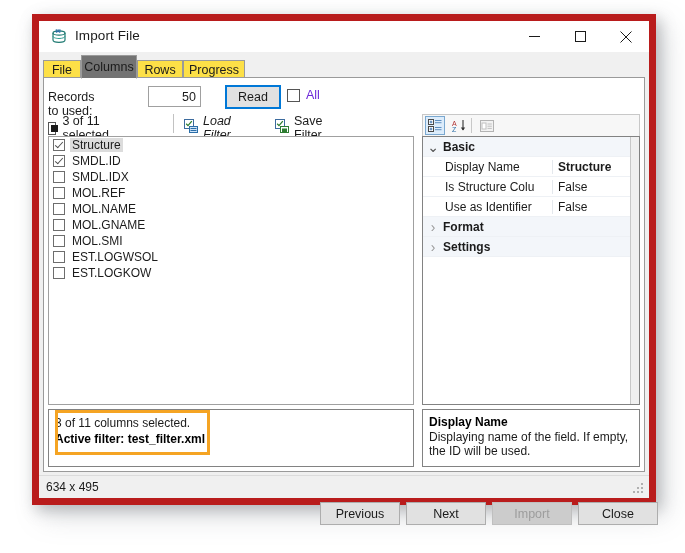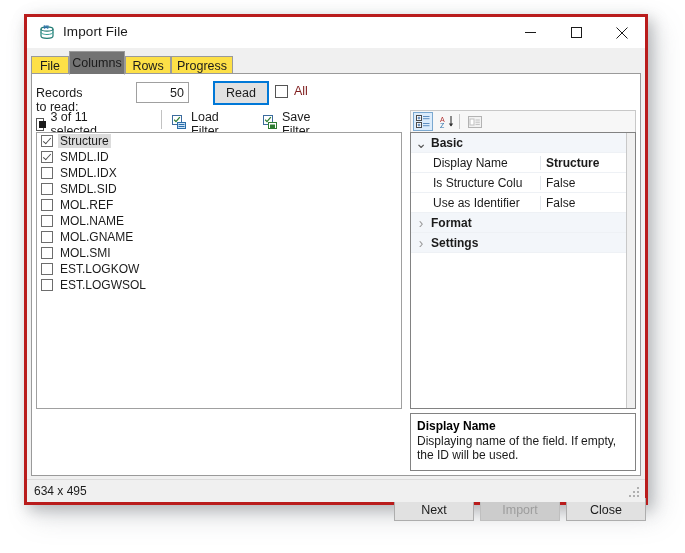--- a/index.html
+++ b/index.html
@@ -6,24 +6,24 @@
     margin: 0; padding: 0;
     width: 685px; height: 553px;
     background: #ffffff;
     font-family: "Liberation Sans", sans-serif;
     overflow: hidden;
   }
   #root { position: relative; width: 685px; height: 553px; background: #fff; }
 
   
   .window {
-    position: absolute; left: 24px; top: 14px;
+    position: absolute; left: 32px; top: 14px;
     width: 624px; height: 491px;
     background: #f0f0f0;
-    border: 3px solid #b91c1c;
+    border: 7px solid #b91c1c;
     box-sizing: border-box;
     box-shadow: 4px 5px 14px rgba(100,105,110,0.40), 10px 12px 26px rgba(120,125,130,0.22);
     padding-left: 9px;
   }
 
   
   .titlebar {
     position: absolute; left: 0; top: 0; right: 0; height: 32px;
     background: #ffffff;
   }
@@ -97,21 +97,21 @@
   }
   .all-chk { position: absolute; left: 239px; top: 2px; display: flex; align-items: center; }
   .cbox {
     width: 13px; height: 13px; border: 1px solid #555; background: #fff;
     box-sizing: border-box; display: inline-block; position: relative;
   }
   .cbox.indet::after {
     content: ""; position: absolute; left: 2px; top: 2px;
     width: 7px; height: 7px; background: #1b1b1b;
   }
-  .all-label { margin-left: 6px; font-size: 12.5px; color:#7f1d1d; }
+  .all-label { margin-left: 6px; font-size: 12.5px; color:#6d28d9; }
 
   
   .coltoolbar { position: absolute; left: 4px; top: 36px; height: 20px; }
   .sel-count { position: absolute; left: 0; top: 0; display: flex; align-items: center; }
   .sel-count .txt { margin-left: 6px; font-size: 12.5px; color: #1b1b1b; }
   .tb-sep { position: absolute; left: 125px; top: 0px; width: 1px; height: 19px; background: #c2c2c2; }
   .tbitem { position: absolute; top: 0; display: flex; align-items: center; }
   .tbitem .txt { margin-left: 4px; font-size: 12.5px; color: #1b1b1b; }
 
   
@@ -244,36 +244,36 @@
         <div class="tabstrip-line"></div>
         <div class="tab" style="left:0px;   width:38px;">File</div>
         <div class="tab active" style="left:38px;  width:56px;">Columns</div>
         <div class="tab" style="left:94px;  width:46px;">Rows</div>
         <div class="tab" style="left:140px; width:62px;">Progress</div>
       </div>
 
       <div class="tabpage">
 
         <div class="records-row">
-          <span class="lbl records-label">Records to read:</span>
+          <span class="lbl records-label">Records to used:</span>
           <input class="records-input" type="text" readonly="" value="50" style="">
           <div class="read-btn">Read</div>
           <div class="all-chk">
             <span class="cbox"></span>
             <span class="all-label">All</span>
           </div>
         </div>
 
         <div class="coltoolbar">
           <div class="sel-count">
             <span class="cbox indet"></span>
             <span class="txt">3 of 11 selected</span>
           </div>
           <div class="tb-sep"></div>
-          <div class="tbitem" style="left:136px;">
+          <div class="tbitem" style="left:136px;font-style:italic;">
             <span>
               <svg width="15" height="15" viewBox="0 0 15 15">
                 <rect x="0.5" y="0.5" width="9" height="9" fill="#fff" stroke="#3c6b9e" stroke-width="1"></rect>
                 <path d="M2.2 4.8 L4 6.6 L7.8 2.2" fill="none" stroke="#2e7d32" stroke-width="1.3"></path>
                 <rect x="5.5" y="7.5" width="8" height="6" fill="#cfe3f7" stroke="#2b6ea8" stroke-width="1"></rect>
                 <line x1="6.5" y1="9.5" x2="12.5" y2="9.5" stroke="#2b6ea8" stroke-width="1"></line>
                 <line x1="6.5" y1="11.5" x2="12.5" y2="11.5" stroke="#2b6ea8" stroke-width="1"></line>
               </svg>
             </span>
             <span class="txt">Load Filter...</span>
@@ -299,48 +299,49 @@
             <div class="litem">
               <span class="lchk on"></span>
               <span class="ltxt">SMDL.ID</span>
             </div>
             <div class="litem">
               <span class="lchk"></span>
               <span class="ltxt">SMDL.IDX</span>
             </div>
             <div class="litem">
               <span class="lchk"></span>
-              <span class="ltxt">SMDL.SID</span>
-            </div>
-            <div class="litem">
-              <span class="lchk"></span>
               <span class="ltxt">MOL.REF</span>
             </div>
             <div class="litem">
               <span class="lchk"></span>
               <span class="ltxt">MOL.NAME</span>
             </div>
             <div class="litem">
               <span class="lchk"></span>
               <span class="ltxt">MOL.GNAME</span>
             </div>
             <div class="litem">
               <span class="lchk"></span>
               <span class="ltxt">MOL.SMI</span>
             </div>
             <div class="litem">
               <span class="lchk"></span>
+              <span class="ltxt">EST.LOGWSOL</span>
+            </div>
+            <div class="litem">
+              <span class="lchk"></span>
               <span class="ltxt">EST.LOGKOW</span>
             </div>
-            <div class="litem">
-              <span class="lchk"></span>
-              <span class="ltxt">EST.LOGWSOL</span>
-            </div>
           </div>
 
+        <div class="statuspanel">
+          <span class="status-l1">3 of 11 columns selected.</span>
+          <span class="status-l2">Active filter: test_filter.xml</span>
+          <span class="highlight-box"></span>
+        </div>
 
         <div class="pg-toolbar">
           <span class="pgbtn active" style="left:2px;">
             <svg width="14" height="14" viewBox="0 0 14 14">
               <rect x="0.5" y="0.5" width="5" height="5" fill="#fff" stroke="#4a4a4a" stroke-width="1"></rect>
               <line x1="1.6" y1="3" x2="4.4" y2="3" stroke="#3a6ea8" stroke-width="1"></line>
               <line x1="3" y1="1.6" x2="3" y2="4.4" stroke="#3a6ea8" stroke-width="1"></line>
               <rect x="0.5" y="7.5" width="5" height="5" fill="#fff" stroke="#4a4a4a" stroke-width="1"></rect>
               <line x1="1.6" y1="10" x2="4.4" y2="10" stroke="#3a6ea8" stroke-width="1"></line>
               <line x1="3" y1="8.6" x2="3" y2="11.4" stroke="#3a6ea8" stroke-width="1"></line>
@@ -403,20 +404,21 @@
           <span class="pg-margin"></span>
         </div>
 
         <div class="descpanel">
           <span class="desc-title">Display Name</span>
           <span class="desc-body">Displaying name of the field. If empty, the ID will be used.</span>
         </div>
 
       </div>
 
+      <div class="dlgbtn" style="left:281px;">Previous</div>
       <div class="dlgbtn" style="left:367px;">Next</div>
       <div class="dlgbtn disabled" style="left:453px;">Import</div>
       <div class="dlgbtn" style="left:539px;">Close</div>
 
       <div class="statusbar">
         <span class="sb-text">634 x 495</span>
         <span class="grip">
           <i style="left:8px; top:0px;"></i>
           <i style="left:4px; top:4px;"></i>
             <i style="left:8px; top:4px;"></i>

